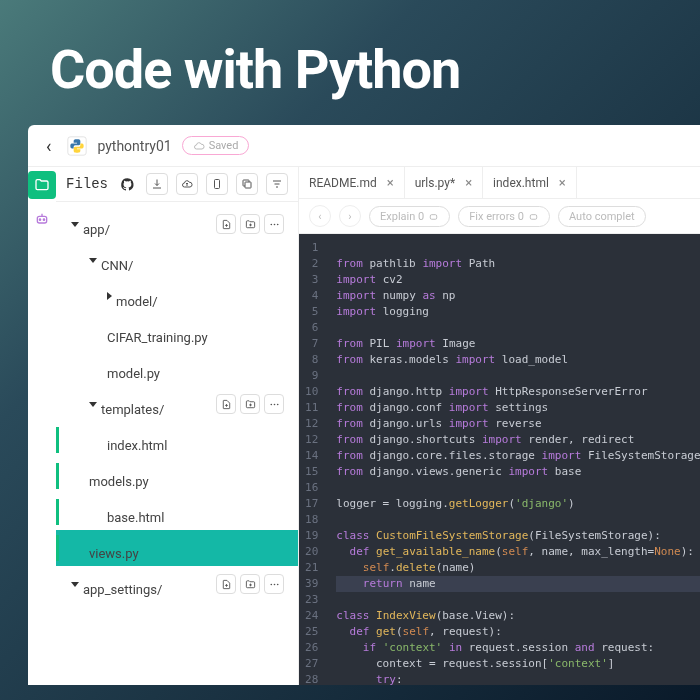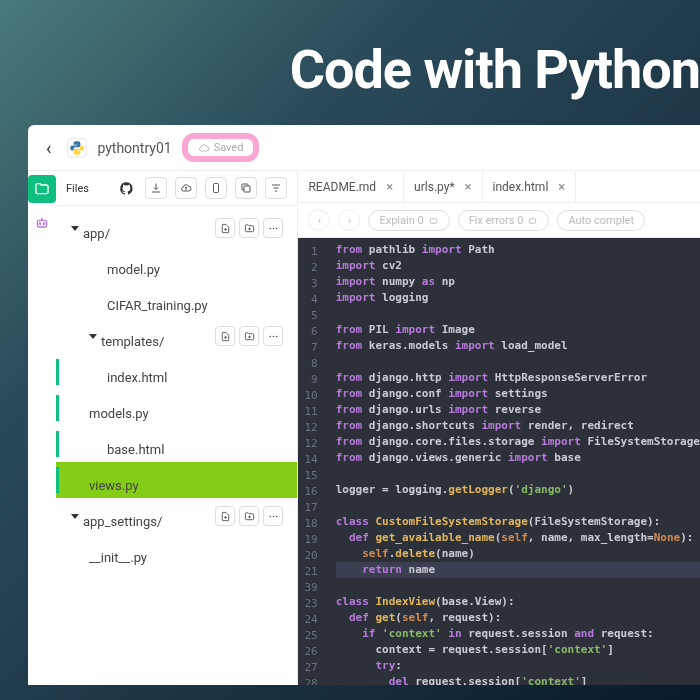--- a/index.html
+++ b/index.html
@@ -1,54 +1,54 @@
 <!DOCTYPE html>
 <html><head>
 <meta charset="utf-8">
 <style>
 * { margin: 0; padding: 0; box-sizing: border-box; }
 body { width: 700px; height: 700px; overflow: hidden; font-family: -apple-system, BlinkMacSystemFont, "Segoe UI", Roboto, sans-serif; background: linear-gradient(135deg, #4a7a7a 0%, #2a4a5a 30%, #0a1a2a 100%); }
-.hero { color: #fff; font-size: 54px; font-weight: 700; padding: 38px 0 24px 50px; letter-spacing: -1px; text-align: right; }
+.hero { color: #fff; font-size: 54px; font-weight: 700; padding: 38px 0 24px 50px; letter-spacing: -1px; }
 .app { background: #fff; margin-left: 28px; border-radius: 6px 0 0 0; overflow: hidden; height: 560px; display: flex; flex-direction: column; }
 .topbar { display: flex; align-items: center; padding: 8px 12px; gap: 10px; border-bottom: 1px solid #eee; }
 .back { font-size: 18px; color: #333; padding: 2px 6px; cursor: pointer; }
 .pyicon { width: 20px; height: 20px; }
 .projname { font-size: 14px; color: #555; text-align: right; }
-.saved { border: 6px solid #f9a8d4; border-radius: 12px; padding: 2px 10px; font-size: 11px; color: #aaa; display: flex; align-items: center; gap: 4px; }
+.saved { border: 1px solid #f9a8d4; border-radius: 12px; padding: 2px 10px; font-size: 11px; color: #aaa; display: flex; align-items: center; gap: 4px; }
 .cloud { width: 12px; height: 12px; }
 .main { display: flex; flex: 1; overflow: hidden; }
 .iconbar { width: 32px; background: #fff; display: flex; flex-direction: column; align-items: center; padding-top: 4px; gap: 6px; }
 .iconbar-item { width: 28px; height: 28px; display: flex; align-items: center; justify-content: center; border-radius: 4px; }
 .iconbar-item.active { background: #0fbf7f; }
 .filepanel { width: 310px; border-right: 1px solid #eee; display: flex; flex-direction: column; }
 .filehead { display: flex; align-items: center; padding: 6px 10px; border-bottom: 1px solid #eee; gap: 8px; }
-.filehead-title { font-size: 11px; color: #333; flex: 1; }
+.filehead-title { font-size: 14px; color: #333; flex: 1; font-family: Liberation Mono, monospace; }
 .iconbtn { width: 22px; height: 22px; display: flex; align-items: center; justify-content: center; border: 1px solid #ddd; border-radius: 4px; cursor: pointer; }
 .iconbtn.noborder { border: none; }
 .tree { flex: 1; overflow: auto; font-size: 13px; padding-top: 4px; }
 .row { display: flex; align-items: center; padding: 5px 8px 5px 0; position: relative; cursor: pointer; }
-.row.selected { background: #84cc16; }
+.row.selected { background: #14b8a6; }
 .gutter { width: 3px; align-self: stretch; margin-right: 2px; }
 .gutter.mod { background: #0fbf7f; }
 .name { color: #444; margin-top: 11px; }
 .toolbtns { margin-left: auto; display: flex; gap: 4px; padding-right: 6px; }
 .toolbtns .iconbtn { width: 20px; height: 20px; }
 .tri { display: inline-block; width: 0; height: 0; margin-right: 4px; }
 .tri.down { border-left: 4px solid transparent; border-right: 4px solid transparent; border-top: 5px solid #333; }
 .tri.right { border-top: 4px solid transparent; border-bottom: 4px solid transparent; border-left: 5px solid #333; }
 .editor { flex: 1; display: flex; flex-direction: column; }
 .tabs { display: flex; border-bottom: 1px solid #eee; font-size: 12px; }
 .tab { padding: 8px 10px; display: flex; align-items: center; gap: 10px; border-right: 1px solid #eee; color: #555; cursor: pointer; }
 .tab .x { color: #888; font-size: 13px; }
 .aibar { display: flex; align-items: center; gap: 8px; padding: 6px 10px; border-bottom: 1px solid #eee; }
 .pill { border: 1px solid #ddd; border-radius: 12px; padding: 3px 10px; font-size: 11px; color: #bbb; display: flex; align-items: center; gap: 4px; }
 .navbtn { width: 22px; height: 22px; border: 1px solid #eee; border-radius: 50%; display: flex; align-items: center; justify-content: center; font-size: 11px; color: #bbb; }
 .code { flex: 1; background: #2b3039; display: flex; font-family: Menlo, Consolas, monospace; font-size: 11px; line-height: 16px; overflow: hidden; }
 .lnums { background: #2b3039; color: #6a7180; padding: 6px 8px 6px 6px; text-align: right; user-select: none; }
-.src { padding: 4px 0 6px 10px; white-space: pre; color: #c8ccd4; font-weight: bold; }
+.src { padding: 22px 0 6px 10px; white-space: pre; color: #c8ccd4; }
 .kw { color: #b77bdb; }
 .str { color: #89b86a; }
 .fn { color: #e2b75b; }
 .cls { color: #e2b75b; }
 .param { color: #d18a52; }
 .const { color: #d18a52; }
 .hl { background: #3a4050; display: inline-block; width: 100%; }
 svg { display: block; }
 </style>
 </head>
@@ -149,27 +149,39 @@
                 <svg width="11" height="11" viewBox="0 0 24 24" fill="#555">
                   <circle cx="5" cy="12" r="1.8"></circle>
                   <circle cx="12" cy="12" r="1.8"></circle>
                   <circle cx="19" cy="12" r="1.8"></circle>
                 </svg>
               </span>
             </span>
           </div>
           <div class="row">
             <span class="gutter"></span>
+            <span style="width: 28px; display: inline-block;"></span>
+            <span class="tri down"></span>
+            <span class="name">CNN/</span>
+          </div>
+          <div class="row">
+            <span class="gutter"></span>
+            <span style="width: 46px; display: inline-block;"></span>
+            <span class="tri right"></span>
+            <span class="name">model/</span>
+          </div>
+          <div class="row">
+            <span class="gutter"></span>
+            <span style="width: 46px; display: inline-block;"></span>
+            <span class="name">CIFAR_training.py</span>
+          </div>
+          <div class="row">
+            <span class="gutter"></span>
             <span style="width: 46px; display: inline-block;"></span>
             <span class="name">model.py</span>
-          </div>
-          <div class="row">
-            <span class="gutter"></span>
-            <span style="width: 46px; display: inline-block;"></span>
-            <span class="name">CIFAR_training.py</span>
           </div>
           <div class="row">
             <span class="gutter"></span>
             <span style="width: 28px; display: inline-block;"></span>
             <span class="tri down"></span>
             <span class="name">templates/</span>
             <span class="toolbtns">
               <span class="iconbtn">
                 <svg width="11" height="11" viewBox="0 0 24 24" fill="none" stroke="#555" stroke-width="2">
                   <path d="M13 3H6a1 1 0 00-1 1v16a1 1 0 001 1h12a1 1 0 001-1V9l-6-6z"></path>
@@ -230,25 +242,20 @@
                 </svg>
               </span>
               <span class="iconbtn">
                 <svg width="11" height="11" viewBox="0 0 24 24" fill="#555">
                   <circle cx="5" cy="12" r="1.8"></circle>
                   <circle cx="12" cy="12" r="1.8"></circle>
                   <circle cx="19" cy="12" r="1.8"></circle>
                 </svg>
               </span>
             </span>
-          </div>
-          <div class="row">
-            <span class="gutter"></span>
-            <span style="width: 28px; display: inline-block;"></span>
-            <span class="name">__init__.py</span>
           </div>
         </div>
     </div>
 
     <div class="editor">
       <div class="tabs" id="tabs">
           <div class="tab">
             <span>README.md</span>
             <span class="x">×</span>
           </div>

